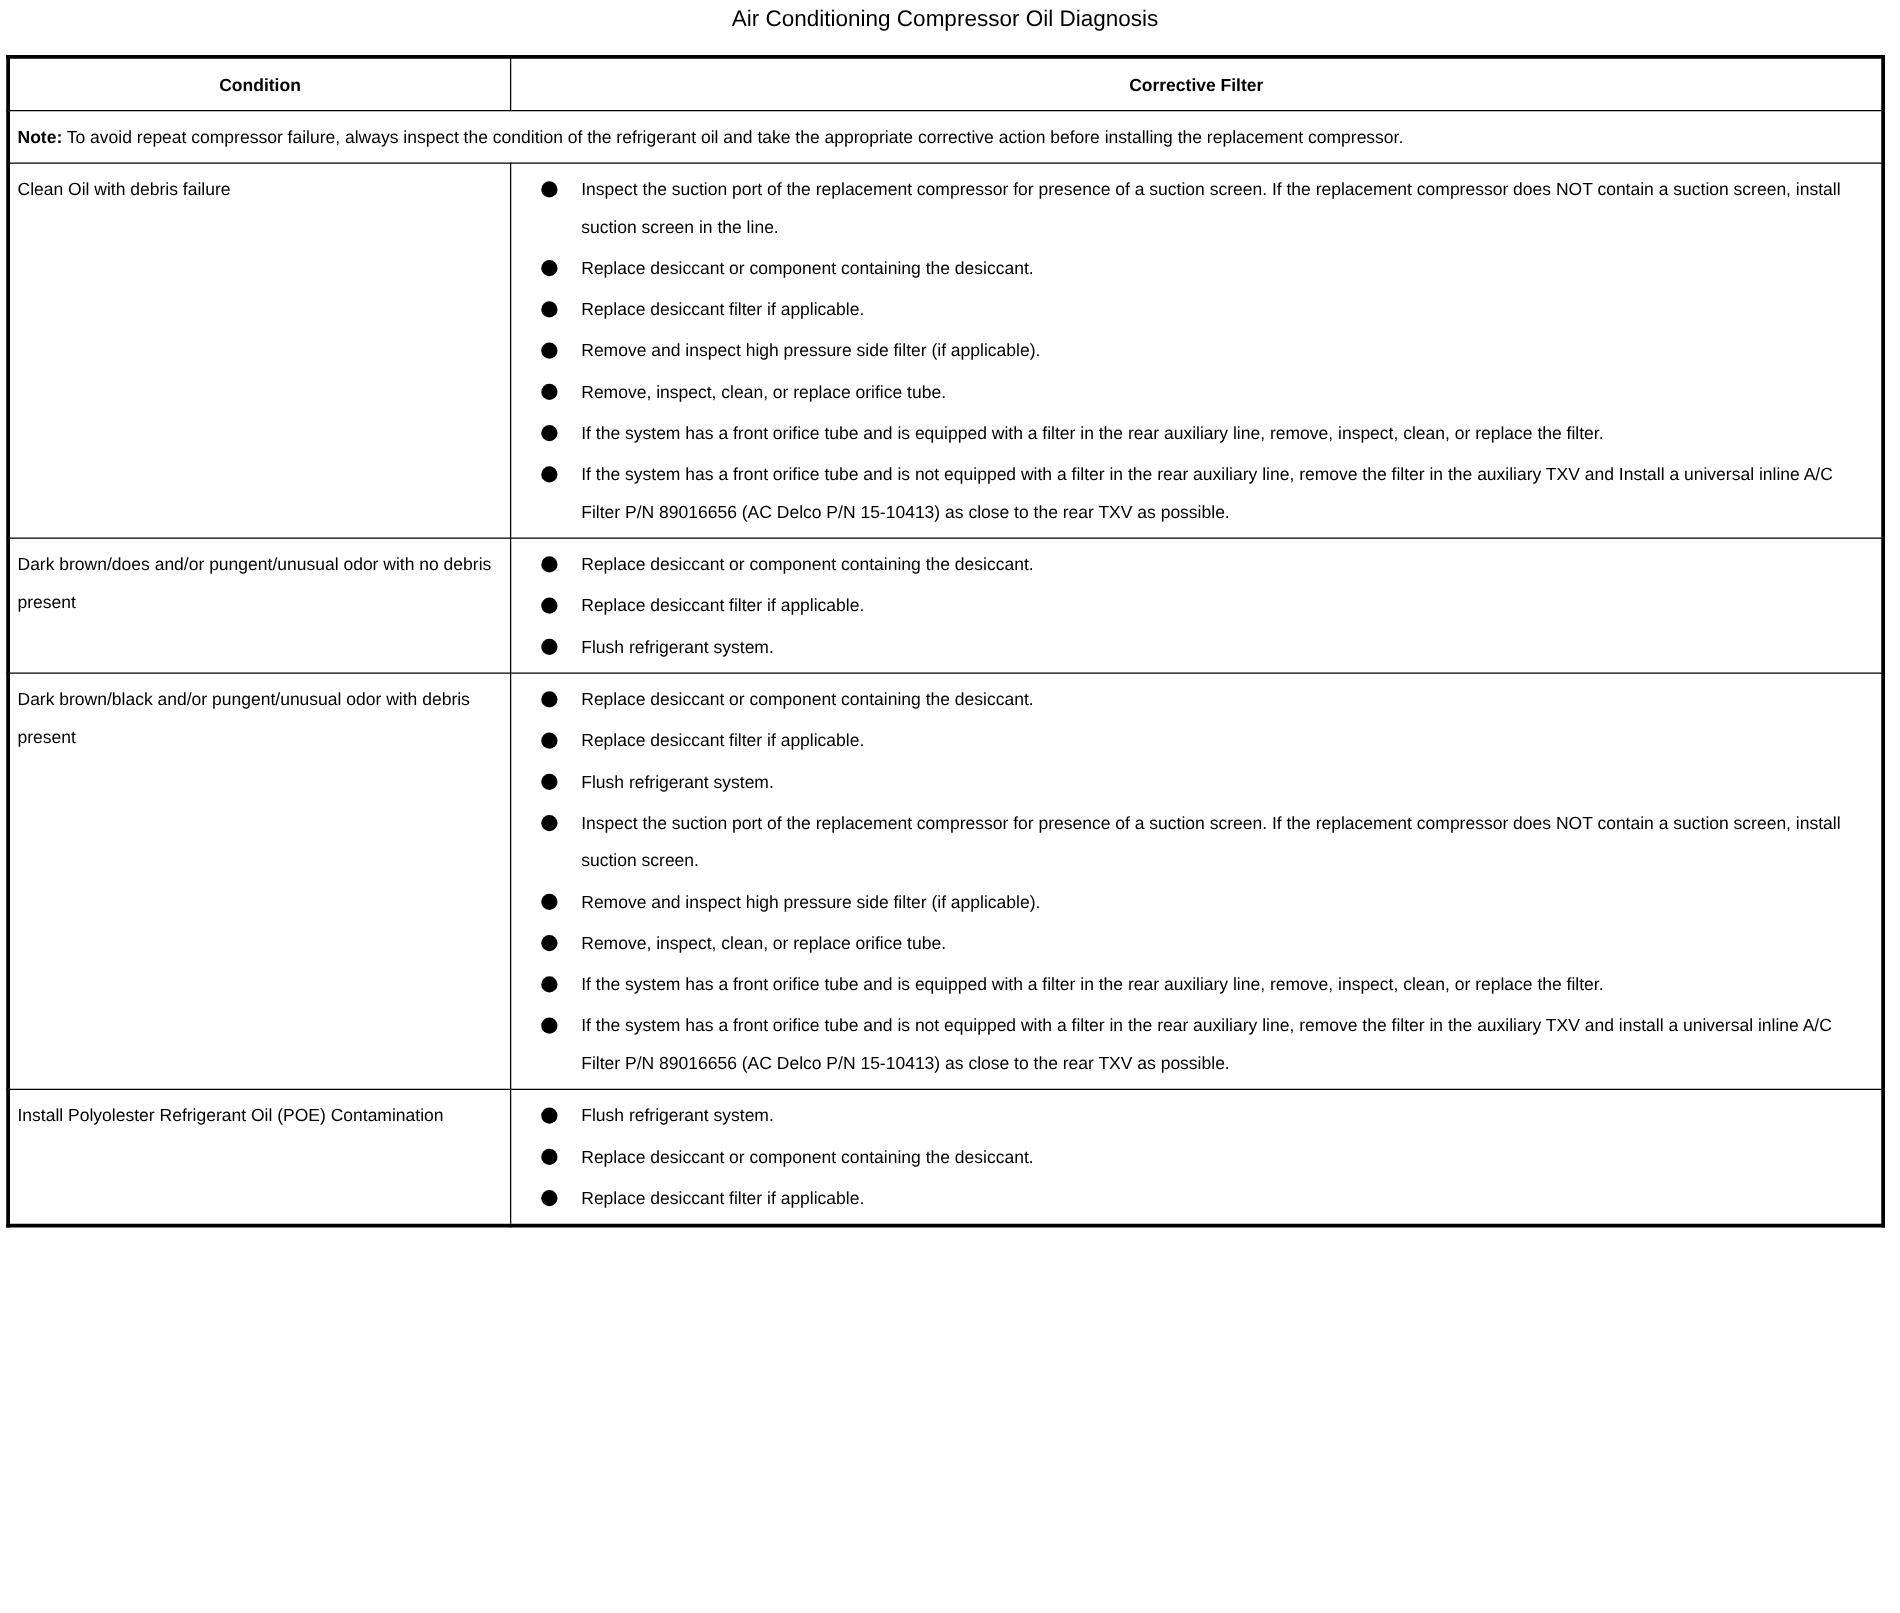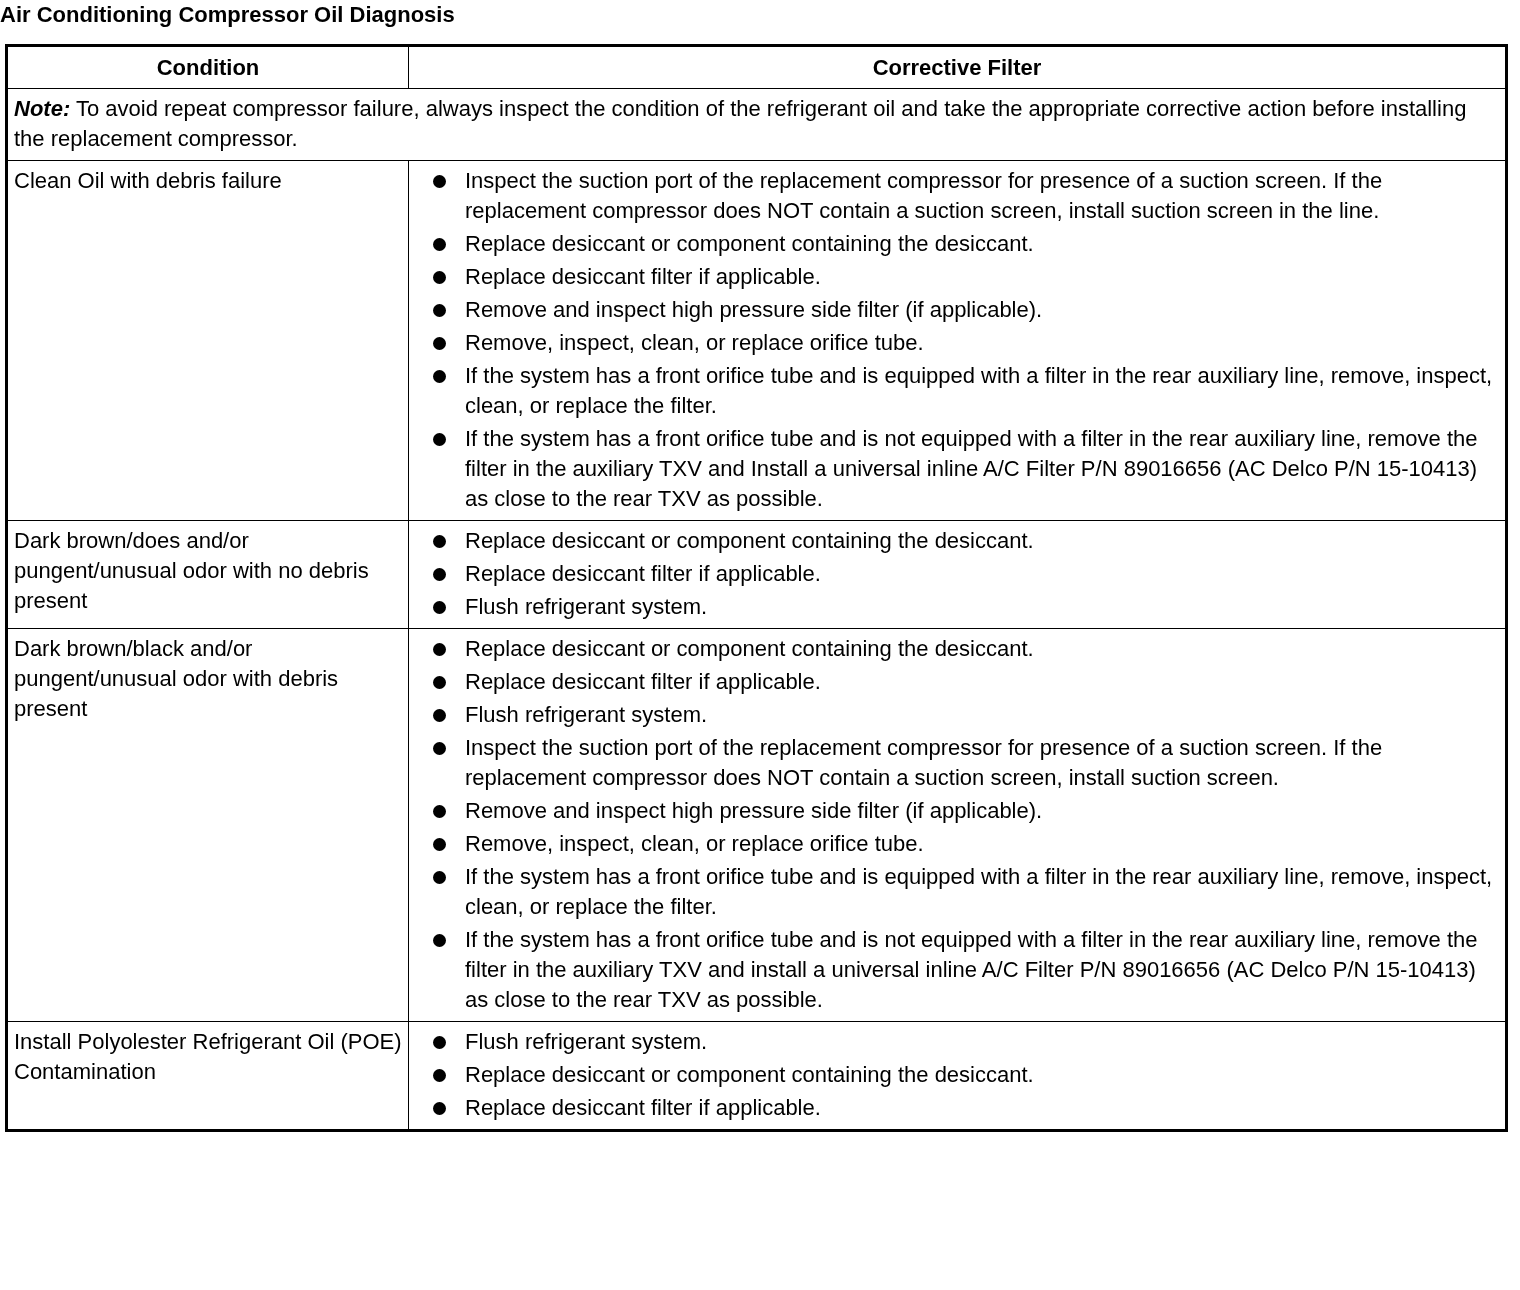--- a/index.html
+++ b/index.html
@@ -1,22 +1,22 @@
 <!DOCTYPE html>
 <html><head>
 <meta charset="utf-8">
 <style>
   html, body { margin:0; padding:0; background:#fff; }
   body { width:1520px; height:1290px; position:relative; font-family:"Liberation Sans", sans-serif; color:#000; overflow:hidden; }
-  .title { position:absolute; top:2px; left:0; width:1512px; text-align:left; font-weight:bold; font-size:22px; line-height:26px; }
+  .title { position:absolute; top:2px; left:0; width:1512px; text-align:center; font-weight:normal; font-size:18px; line-height:26px; }
   table { position:absolute; top:44px; left:5px; width:1503px; border-collapse:collapse; border:3px solid #000; table-layout:fixed; }
-  td, th { border:1.5px solid #000; vertical-align:top; font-size:22px; line-height:30px; padding:5px 6px 6px 6px; }
+  td, th { border:1.5px solid #000; vertical-align:top; font-size:14px; line-height:30px; padding:5px 6px 6px 6px; }
   th { font-weight:bold; text-align:center; padding:6px 6px 5px 6px; }
   th:first-child, td.cond { width:388px; }
-  .note b { font-weight:bold;font-style:italic; }
+  .note b { font-weight:bold; }
   ul { list-style:none; margin:0; padding:0; }
   li { position:relative; padding-left:50px; margin-bottom:3px; }
   li:last-child { margin-bottom:0; }
   li .dot { position:absolute; left:18px; top:9px; width:13px; height:13px; border-radius:50%; background:#000; }
 </style>
 </head>
 <body>
 
 <div class="title">Air Conditioning Compressor Oil Diagnosis</div>
 

